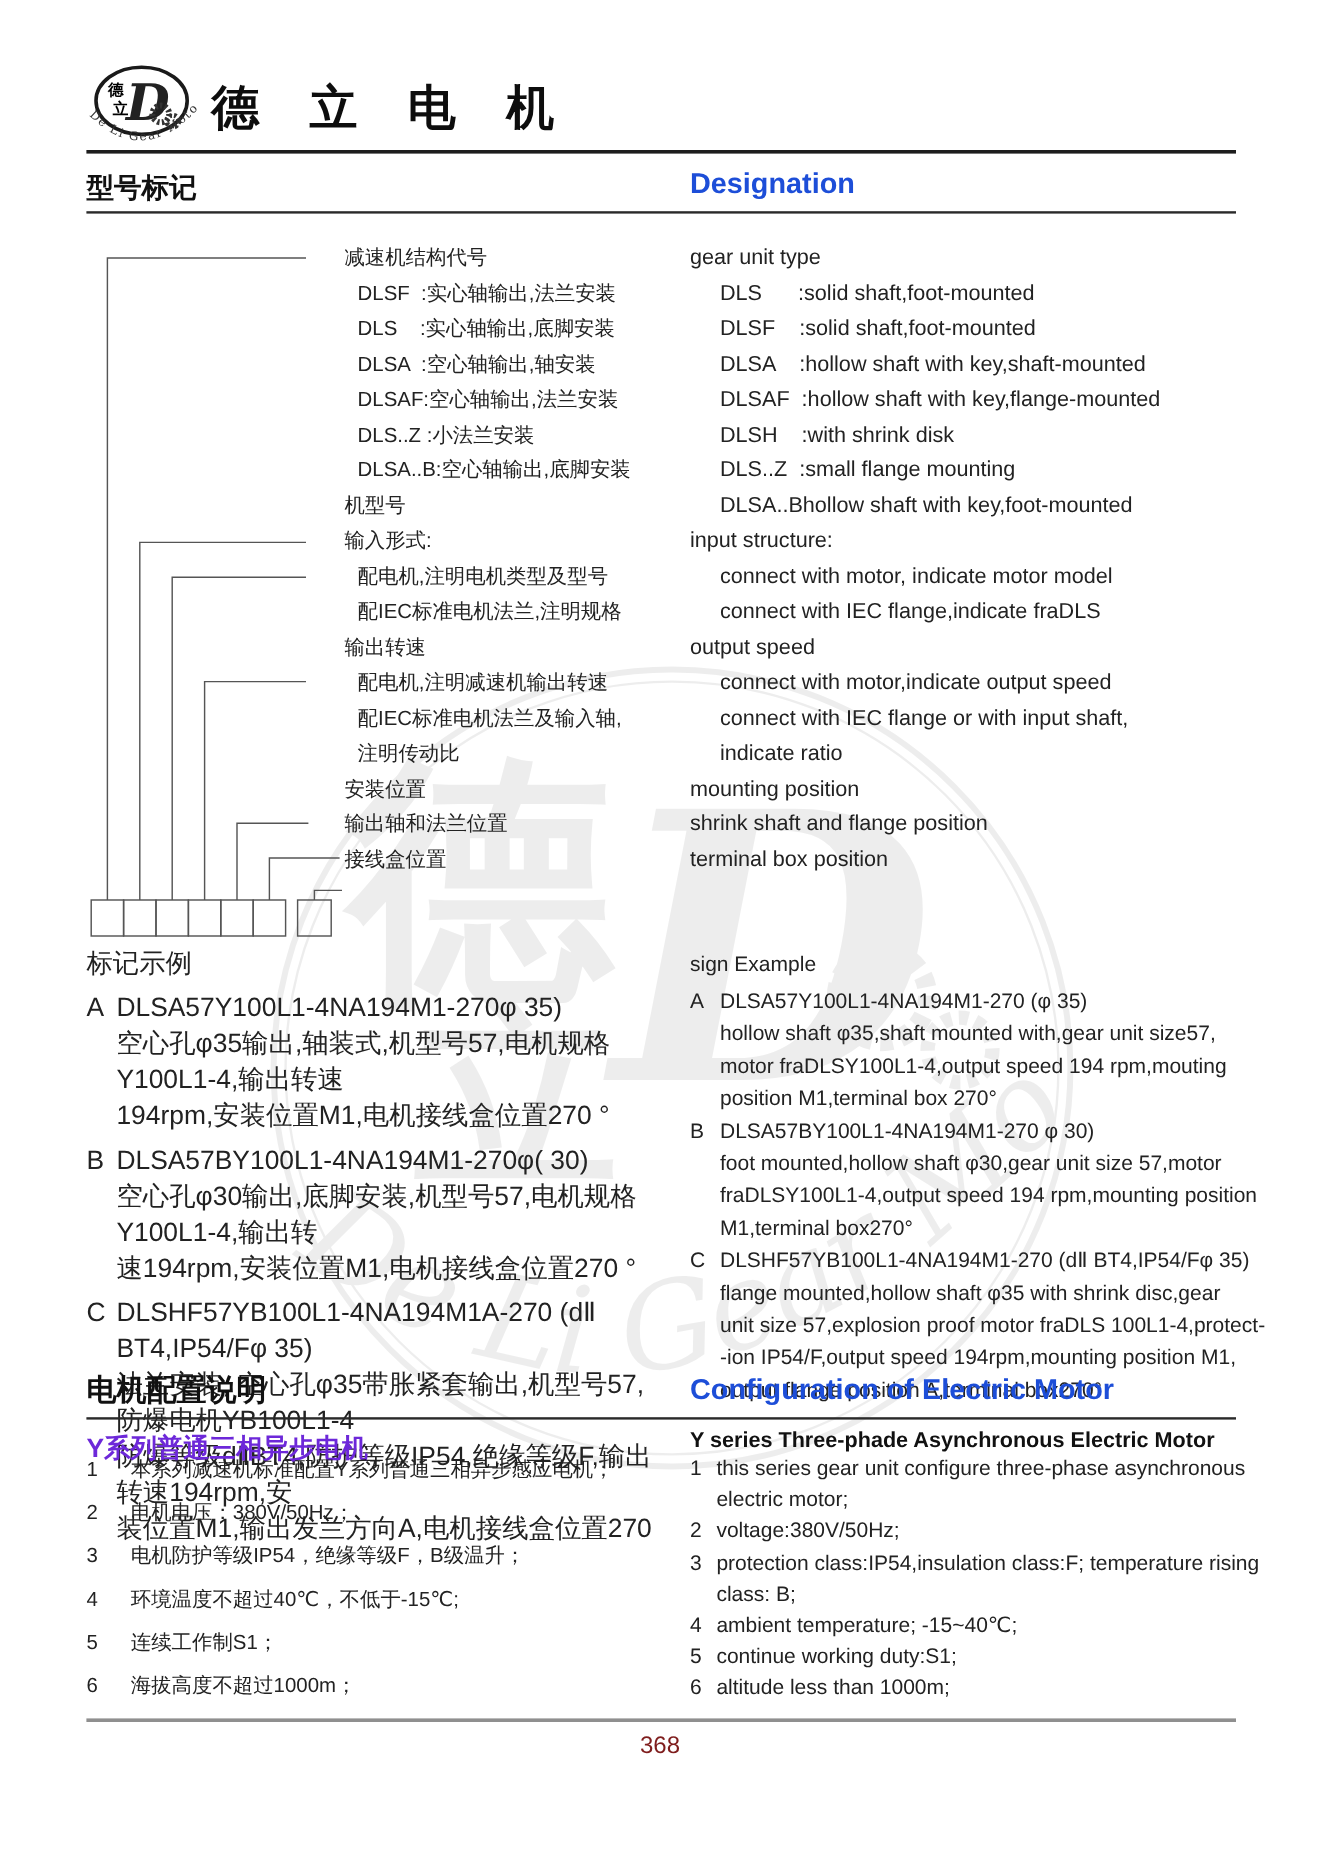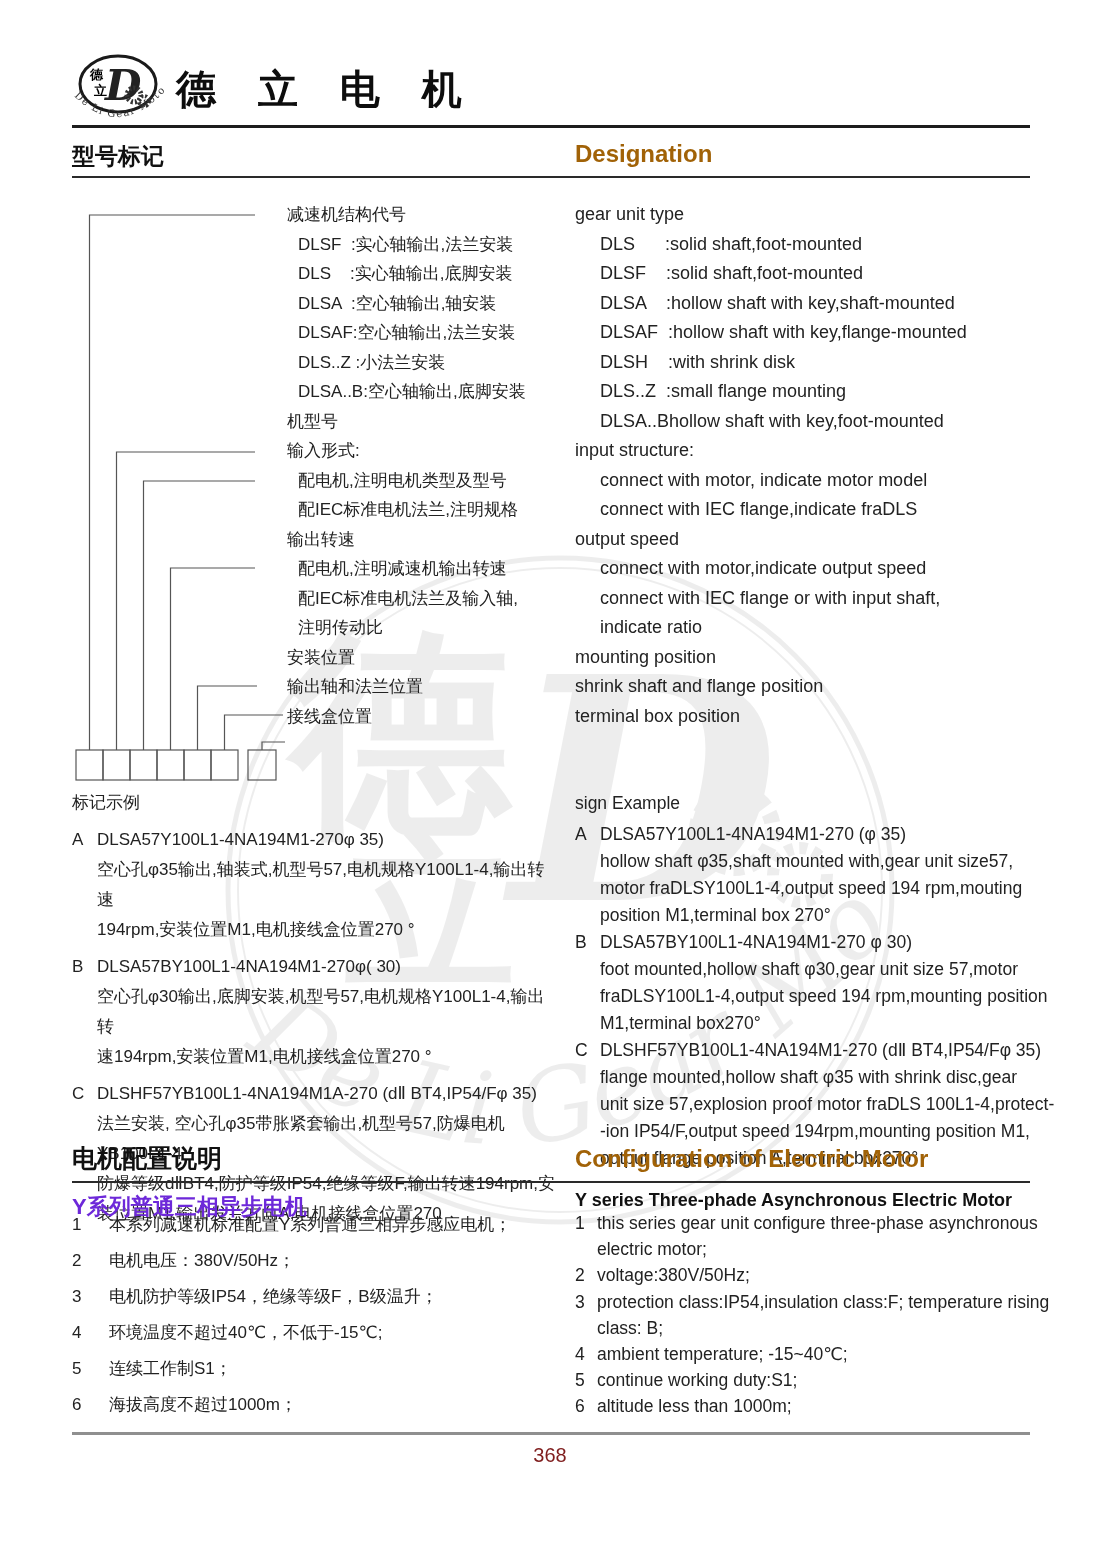--- a/index.html
+++ b/index.html
@@ -9,35 +9,35 @@
   }
   .abs{position:absolute;}
   .hr{position:absolute;background:#1d1d1d;}
 
   
   .brand-name{position:absolute;left:176px;top:62px;font-family:"DejaVu Serif","Liberation Serif",serif;
     font-weight:bold;font-size:40px;letter-spacing:14px;color:#0d0d0d;}
 
   
   .h-cn{position:absolute;font-weight:700;font-size:23px;color:#111;}
-  .h-en{position:absolute;font-weight:700;font-size:24px;color:#a16207;}
+  .h-en{position:absolute;font-weight:700;font-size:24px;color:#1d4ed8;}
 
   
   .rows{position:absolute;top:200px;}
   .rows .row{height:29.5px;line-height:29.5px;white-space:pre;color:#222;}
   .rows-cn{left:287px;width:290px;}
   .rows-cn .row{font-size:17px;}
   .rows-cn .ind{padding-left:11px;}
   .rows-en{left:575px;width:480px;}
   .rows-en .row{font-size:18px;}
   .rows-en .ind{padding-left:25px;}
 
   
   .ex{position:absolute;color:#222;}
-  .ex-cn{left:72px;top:788px;width:485px;font-size:17px;line-height:30px;}
+  .ex-cn{left:72px;top:788px;width:485px;font-size:22px;line-height:30px;}
   .ex-en{left:575px;top:790px;width:495px;font-size:17.5px;line-height:27px;}
   .ex .ex-title{margin-bottom:4px;}
   .ex-item{display:flex;}
   .ex-cn .ex-item{margin-top:7px;}
   .ex-letter{width:25px;flex:none;}
   .ex-body{flex:1;}
 
   
   .cfg-sub-cn{position:absolute;left:72px;top:1192px;font-size:22px;font-weight:600;color:#6d28d9;}
   .cfg-sub-en{position:absolute;left:575px;top:1190px;font-size:18px;font-weight:700;color:#111;}

